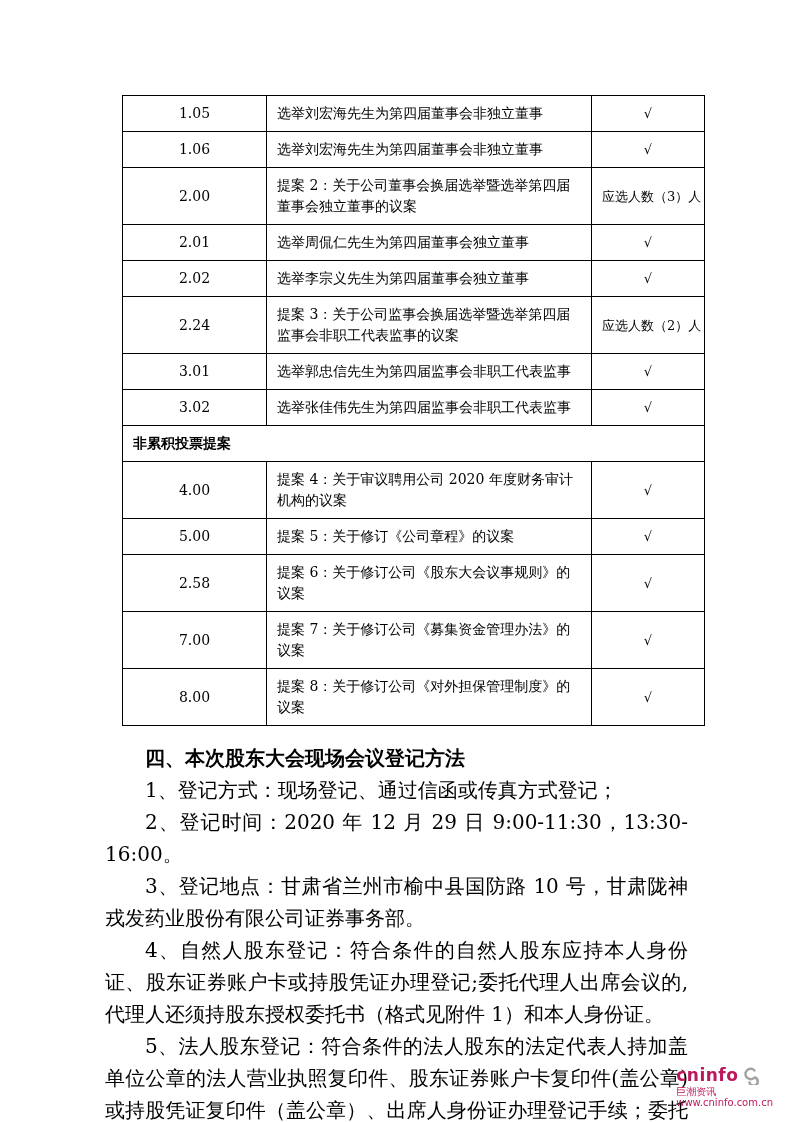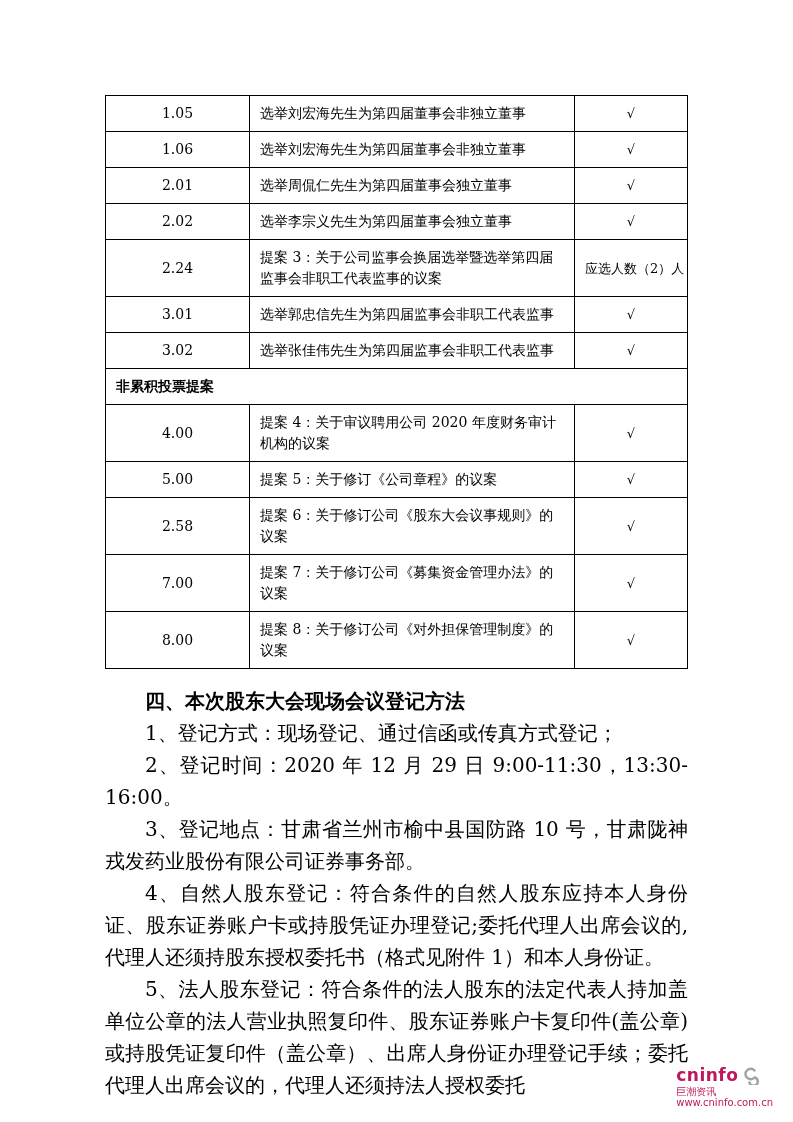--- a/index.html
+++ b/index.html
@@ -12,20 +12,21 @@
     overflow:hidden;
     box-sizing:border-box;
   }
   .content { padding:95px 105px 0 105px; }
 
   table.proposals {
     border-collapse:collapse;
     width:583px;
     table-layout:fixed;
     font-size:14px;
+    margin-left:17px;
   }
   table.proposals td {
     border:1px solid #000000;
     padding:7px 10px;
     line-height:21px;
     vertical-align:middle;
   }
   td.code  { width:123px; text-align:center; }
   td.desc  { text-align:left; }
   td.vote  { width:92px; text-align:center; padding-left:2px; padding-right:2px; white-space:nowrap; font-size:13px; }
@@ -57,20 +58,25 @@
       <tbody>
         <tr>
           <td class="code">1.05</td>
           <td class="desc">选举刘宏海先生为第四届董事会非独立董事</td>
           <td class="vote">√</td>
         </tr>
         <tr>
           <td class="code">1.06</td>
           <td class="desc">选举刘宏海先生为第四届董事会非独立董事</td>
           <td class="vote">√</td>
+        </tr>
+        <tr>
+          <td class="code">2.00</td>
+          <td class="desc">提案 2：关于公司董事会换届选举暨选举第四届董事会独立董事的议案</td>
+          <td class="vote">应选人数（3）人</td>
         </tr>
         <tr>
           <td class="code">2.01</td>
           <td class="desc">选举周侃仁先生为第四届董事会独立董事</td>
           <td class="vote">√</td>
         </tr>
         <tr>
           <td class="code">2.02</td>
           <td class="desc">选举李宗义先生为第四届董事会独立董事</td>
           <td class="vote">√</td>

